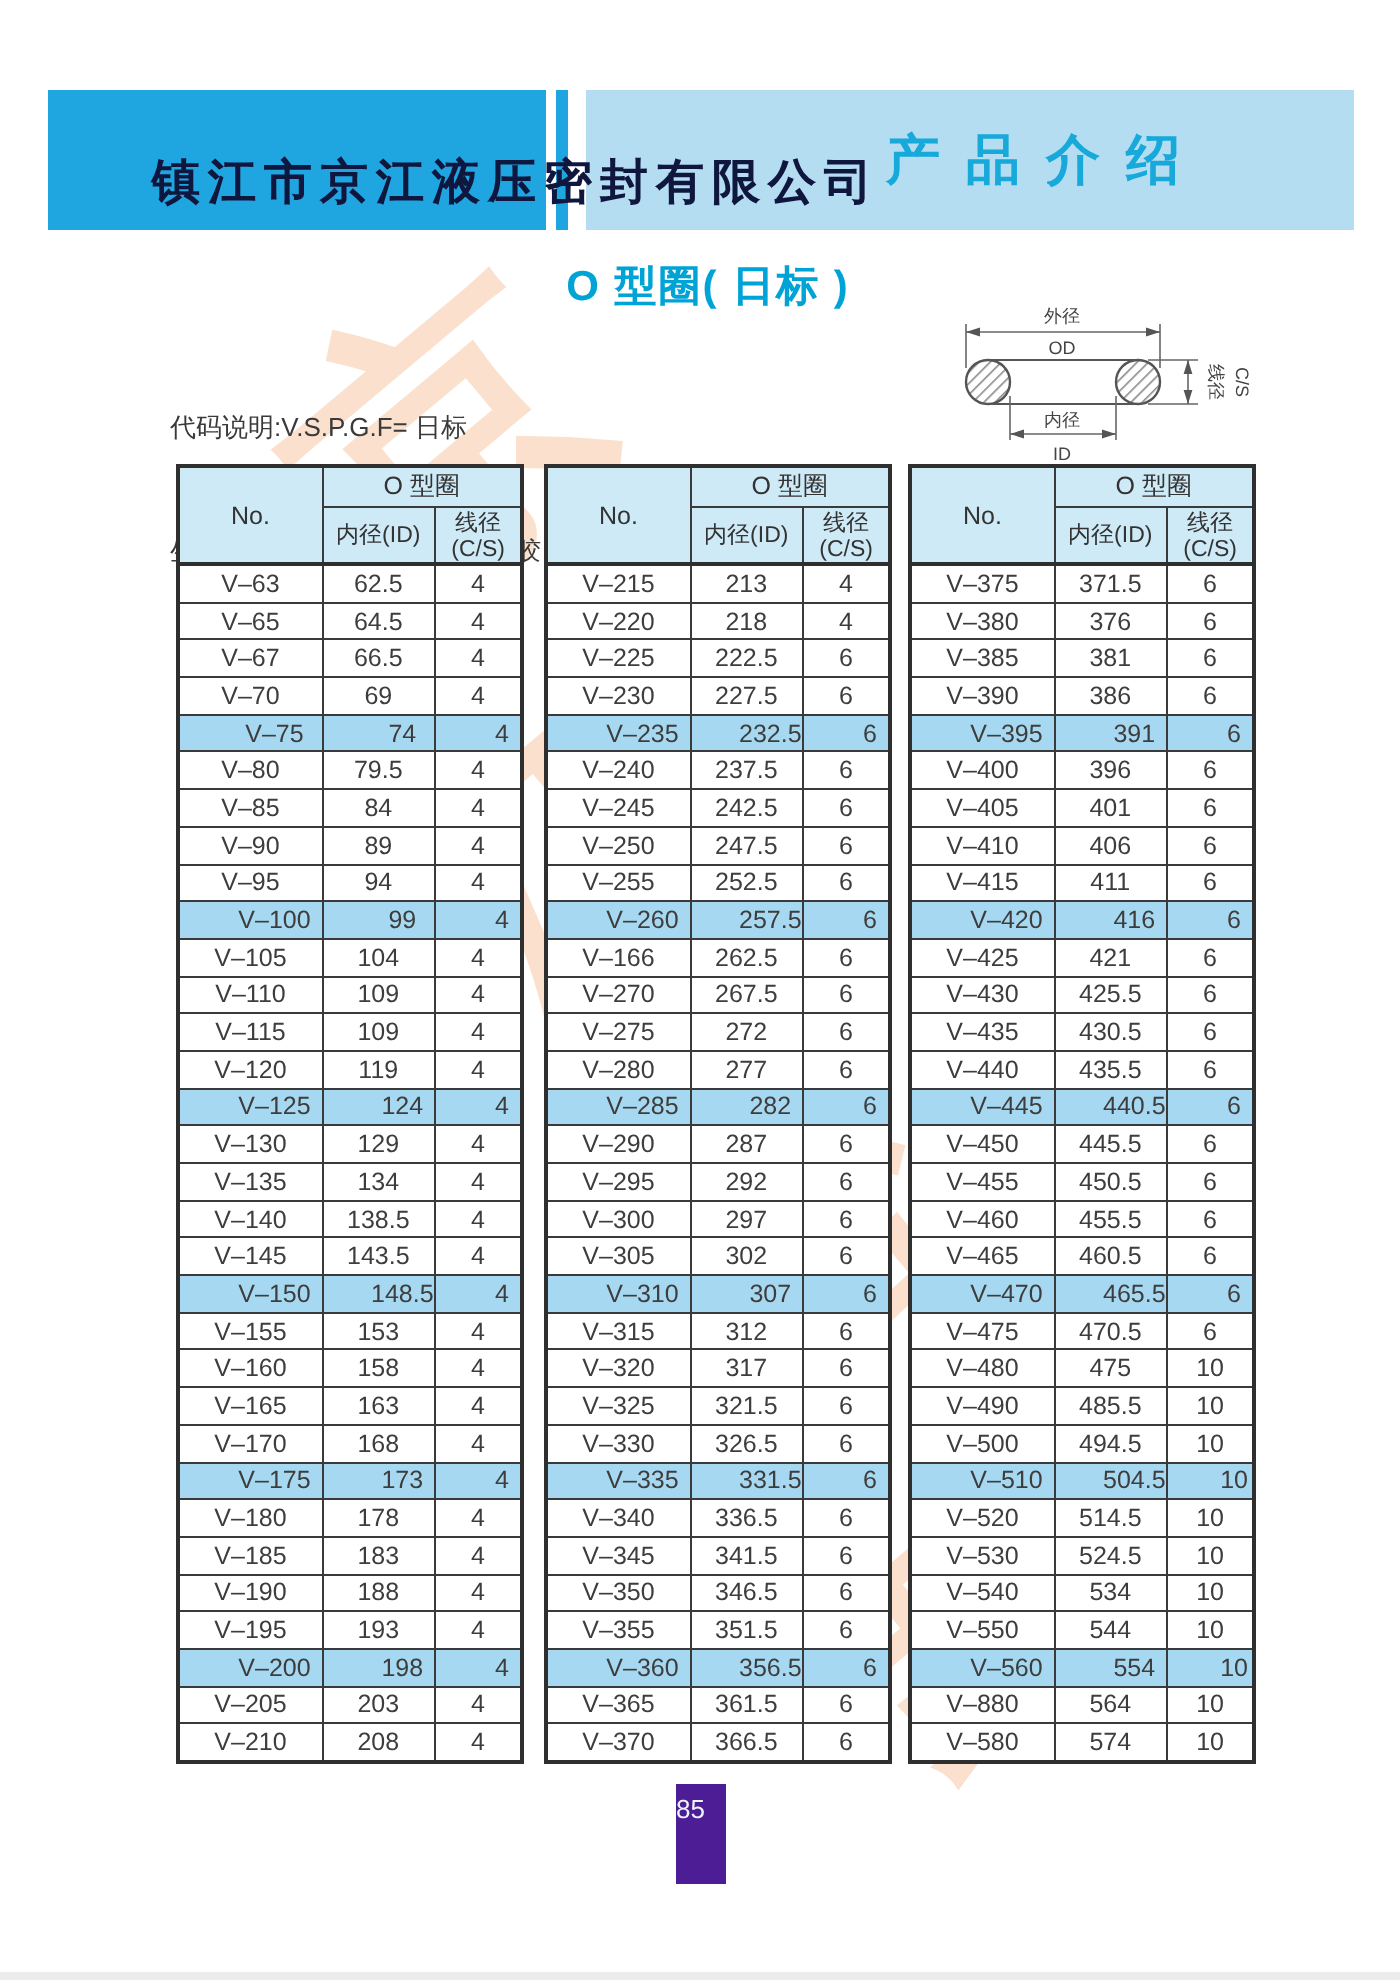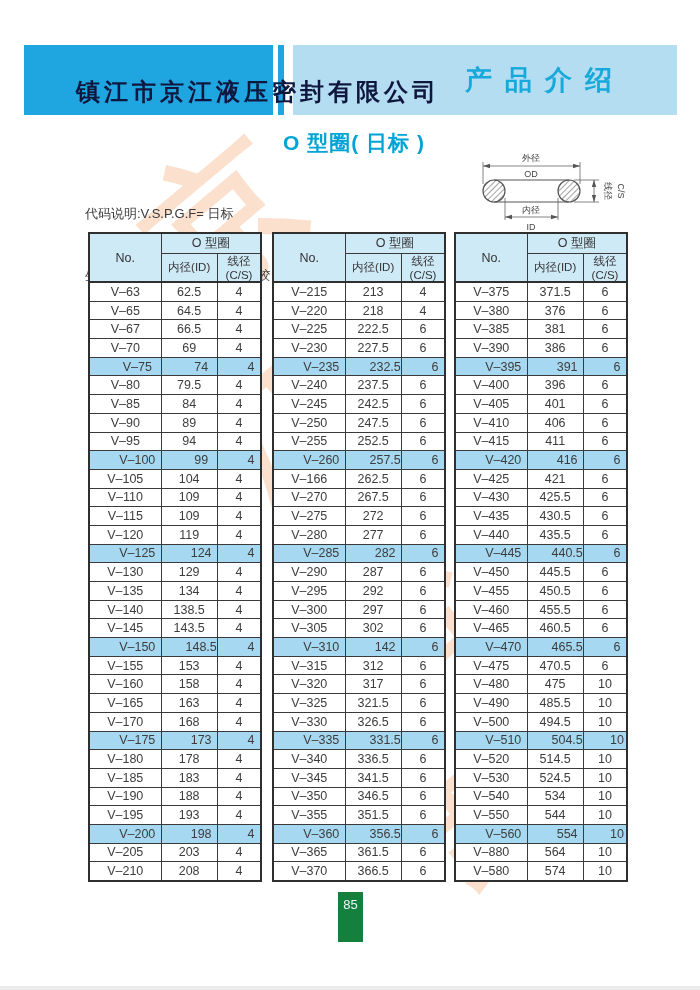--- a/index.html
+++ b/index.html
@@ -5,21 +5,21 @@
   html,body{margin:0;padding:0;}
   body{width:700px;height:990px;position:relative;background:#fff;overflow:hidden;
        font-family:"Liberation Sans",sans-serif;}
   .abs{position:absolute;}
   
   .band-left{left:24px;top:45px;width:249px;height:70px;background:#1fa6e0;}
   .band-stripe{left:278px;top:45px;width:6px;height:70px;background:#1fa6e0;}
   .band-right{left:293px;top:45px;width:384px;height:70px;background:#b5ddf2;}
   .company-name{left:76px;top:45px;height:70px;line-height:70px;font-size:24px;font-weight:bold;
       letter-spacing:4px;color:#10173f;font-family:"Liberation Serif",serif;white-space:nowrap;margin-top:12px;}
-  .section-label{left:465px;top:45px;height:70px;line-height:70px;font-size:27px;font-weight:bold;
+  .section-label{left:443px;top:45px;height:70px;line-height:70px;font-size:27px;font-weight:bold;
       letter-spacing:13px;color:#18a9db;font-family:"Liberation Serif",serif;white-space:nowrap;}
   
   .page-title{left:21px;top:129px;width:666px;text-align:center;font-size:21px;font-weight:bold;
       color:#00a3d6;letter-spacing:1px;}
   .info{left:85px;top:163px;font-size:13px;color:#3a3a3a;line-height:20.5px;white-space:pre;}
   
   .diagram{left:452px;top:150px;}
   
   table.otable{position:absolute;border-collapse:collapse;table-layout:fixed;background:#fff;
       border:2px solid #2f2f2f;}
@@ -27,22 +27,22 @@
       font-size:12.5px;color:#3d3d3d;font-weight:normal;}
   table.otable th{background:#cfeaf7;height:19px;font-size:12.5px;color:#333;}
   table.otable thead{border-bottom:2px solid #2f2f2f;}
   table.otable td{height:17.7px;}
   tr.hl td{background:#a6d9f1;padding-left:24px;}
   .t1{left:88px;top:232px;}
   .t2{left:272px;top:232px;}
   .t3{left:454px;top:232px;}
   col.c-no{width:72px;} col.c-id{width:56px;} col.c-cs{width:44px;}
   
-  .page-badge{left:338px;top:892px;width:25px;height:50px;background:#15803d;color:#eaf6fc;
-      font-size:13px;text-align:center;padding-top:5px;box-sizing:border-box;}
+  .page-badge{left:338px;top:892px;width:25px;height:50px;background:#4c1d95;color:#eaf6fc;
+      font-size:13px;text-align:left;padding-top:5px;box-sizing:border-box;}
   
   .wm{pointer-events:none;left:0;top:0;width:700px;height:990px;overflow:hidden;}
   .wm span{position:absolute;font-family:"Liberation Serif",serif;font-weight:bold;font-size:150px;
       color:#f19a5e;opacity:.30;transform:rotate(-40deg);}
   .wm .w0{left:150px;top:120px;} .wm .w1{left:215px;top:330px;}
   .wm .w2{left:320px;top:520px;} .wm .w3{left:420px;top:700px;}
   .bottom-edge{left:0;top:986px;width:700px;height:4px;background:#ececec;}
   svg text{font-family:"Liberation Sans",sans-serif;}
 </style>
 </head>
@@ -395,21 +395,21 @@
         <td>297</td>
         <td>6</td>
       </tr>
       <tr>
         <td>V–305</td>
         <td>302</td>
         <td>6</td>
       </tr>
       <tr class="hl">
         <td>V–310</td>
-        <td>142</td>
+        <td>307</td>
         <td>6</td>
       </tr>
       <tr>
         <td>V–315</td>
         <td>312</td>
         <td>6</td>
       </tr>
       <tr>
         <td>V–320</td>
         <td>317</td>

